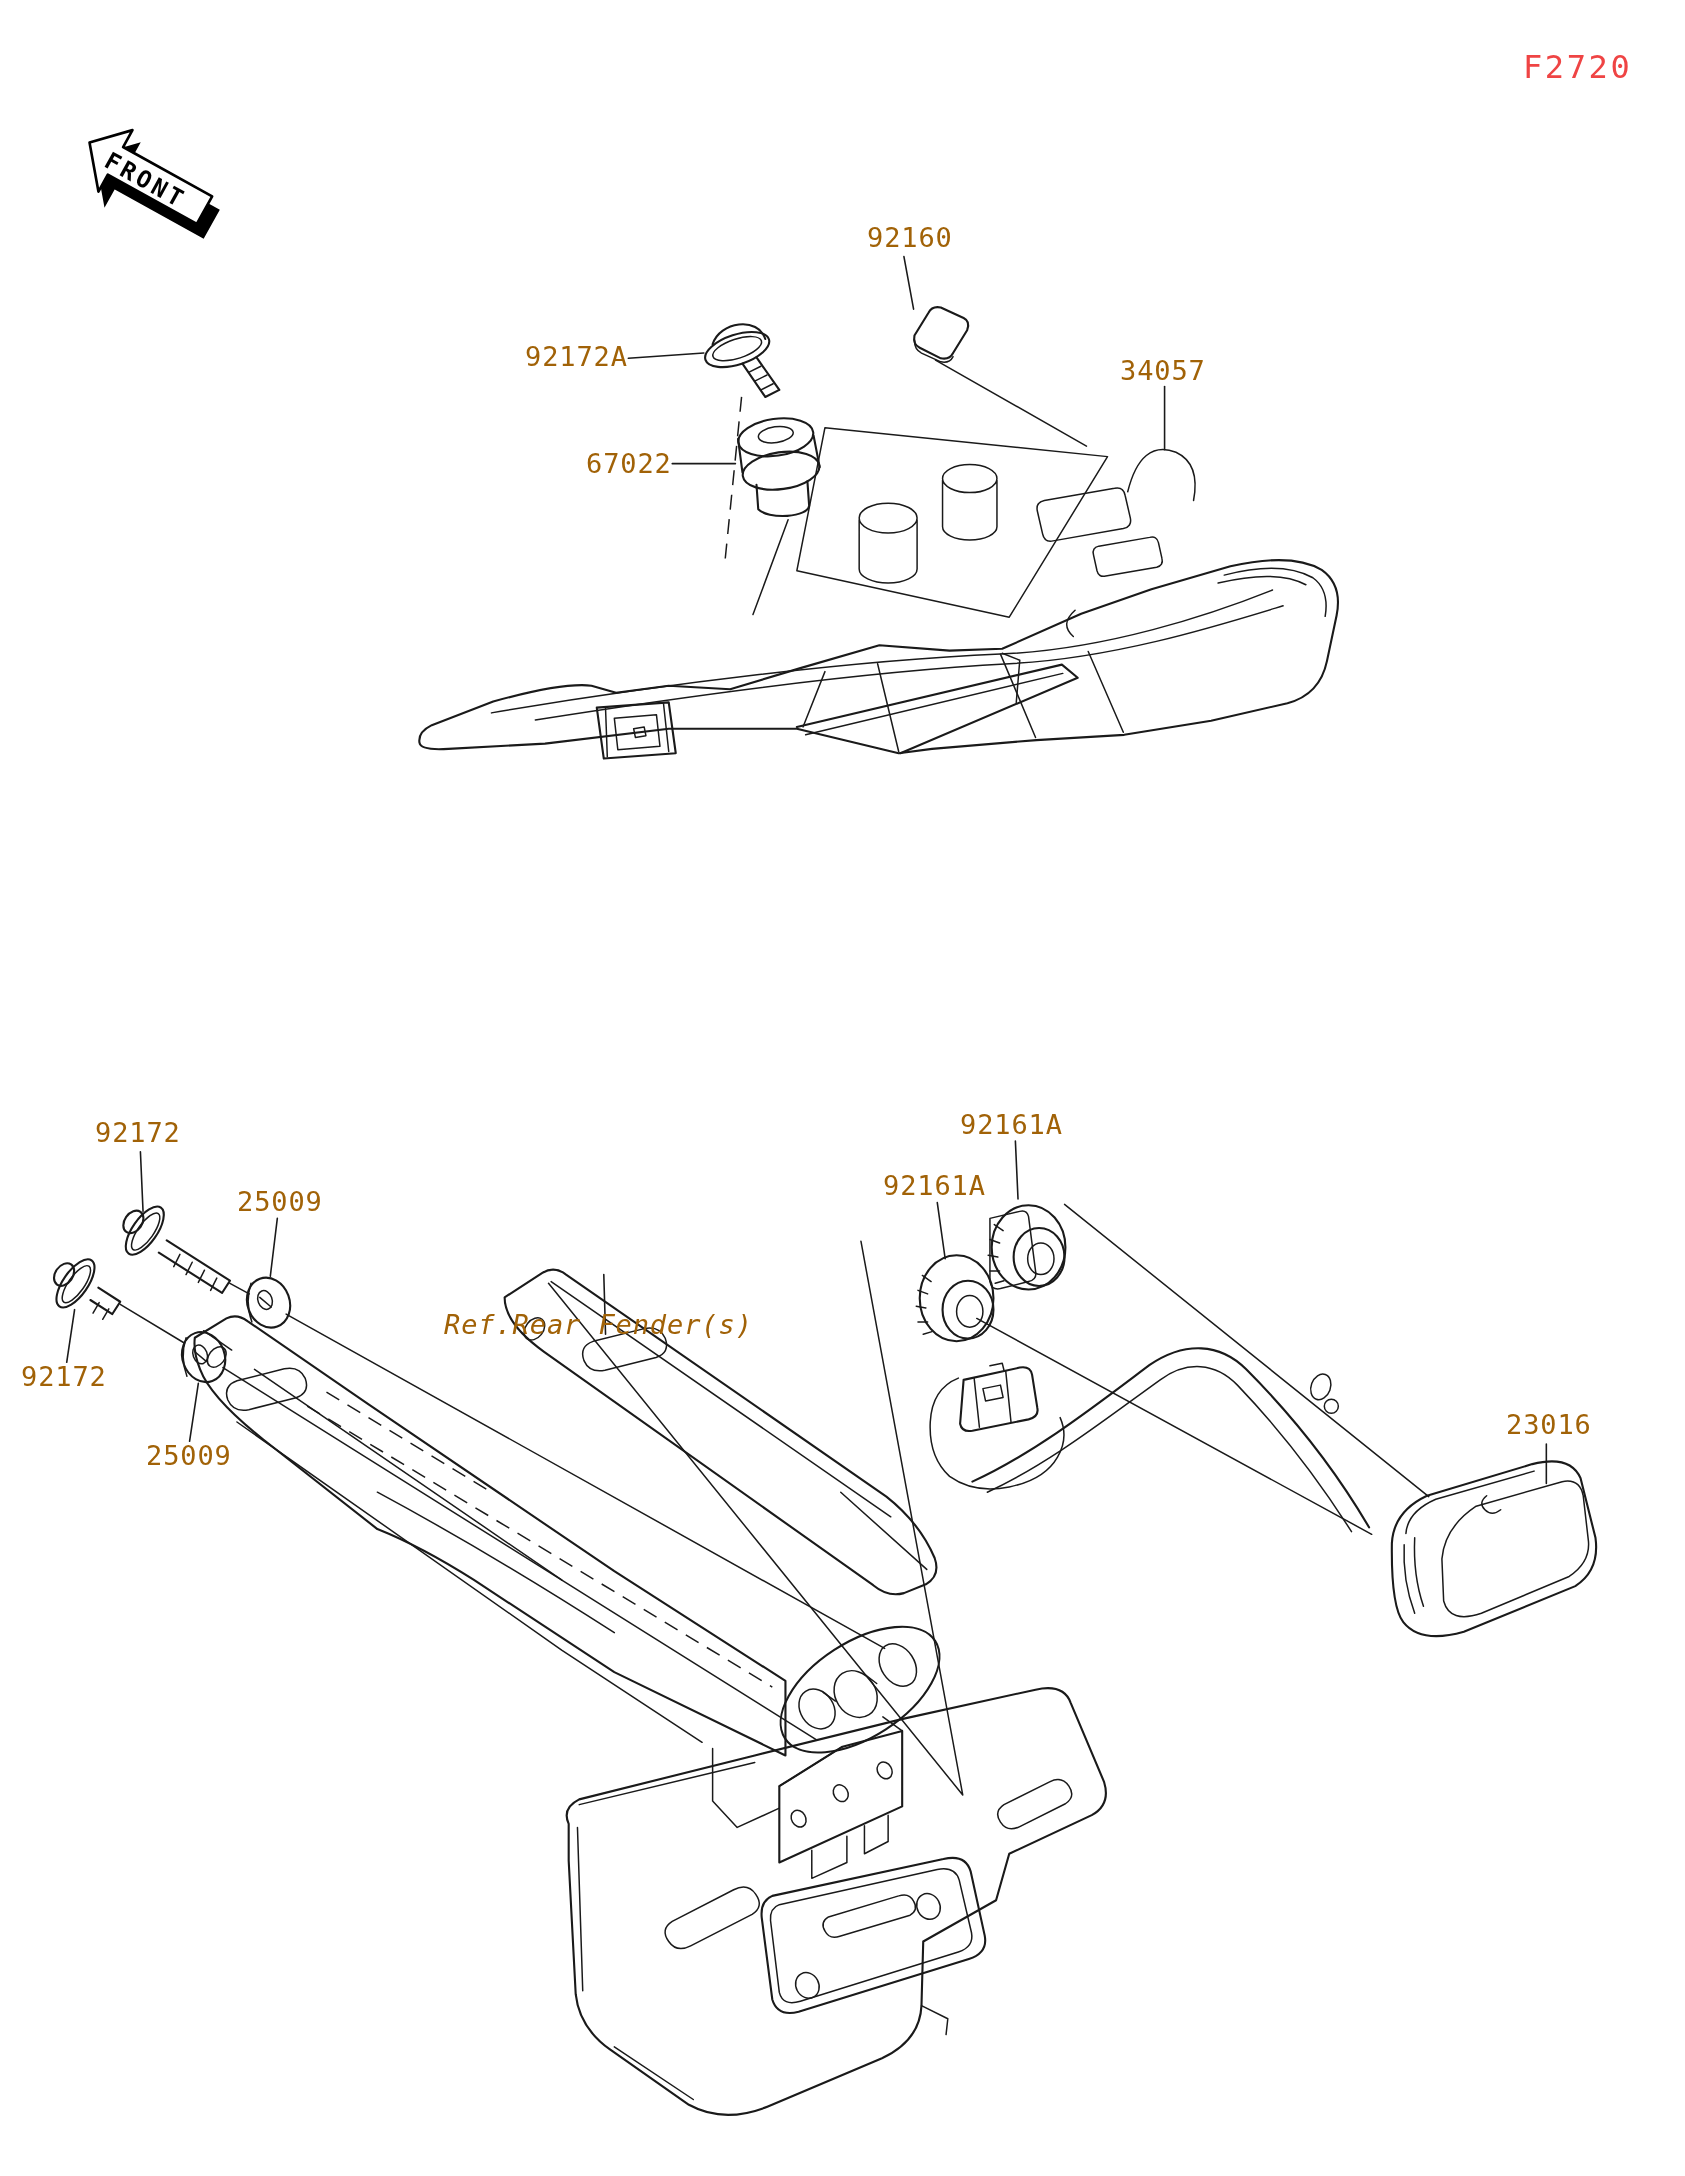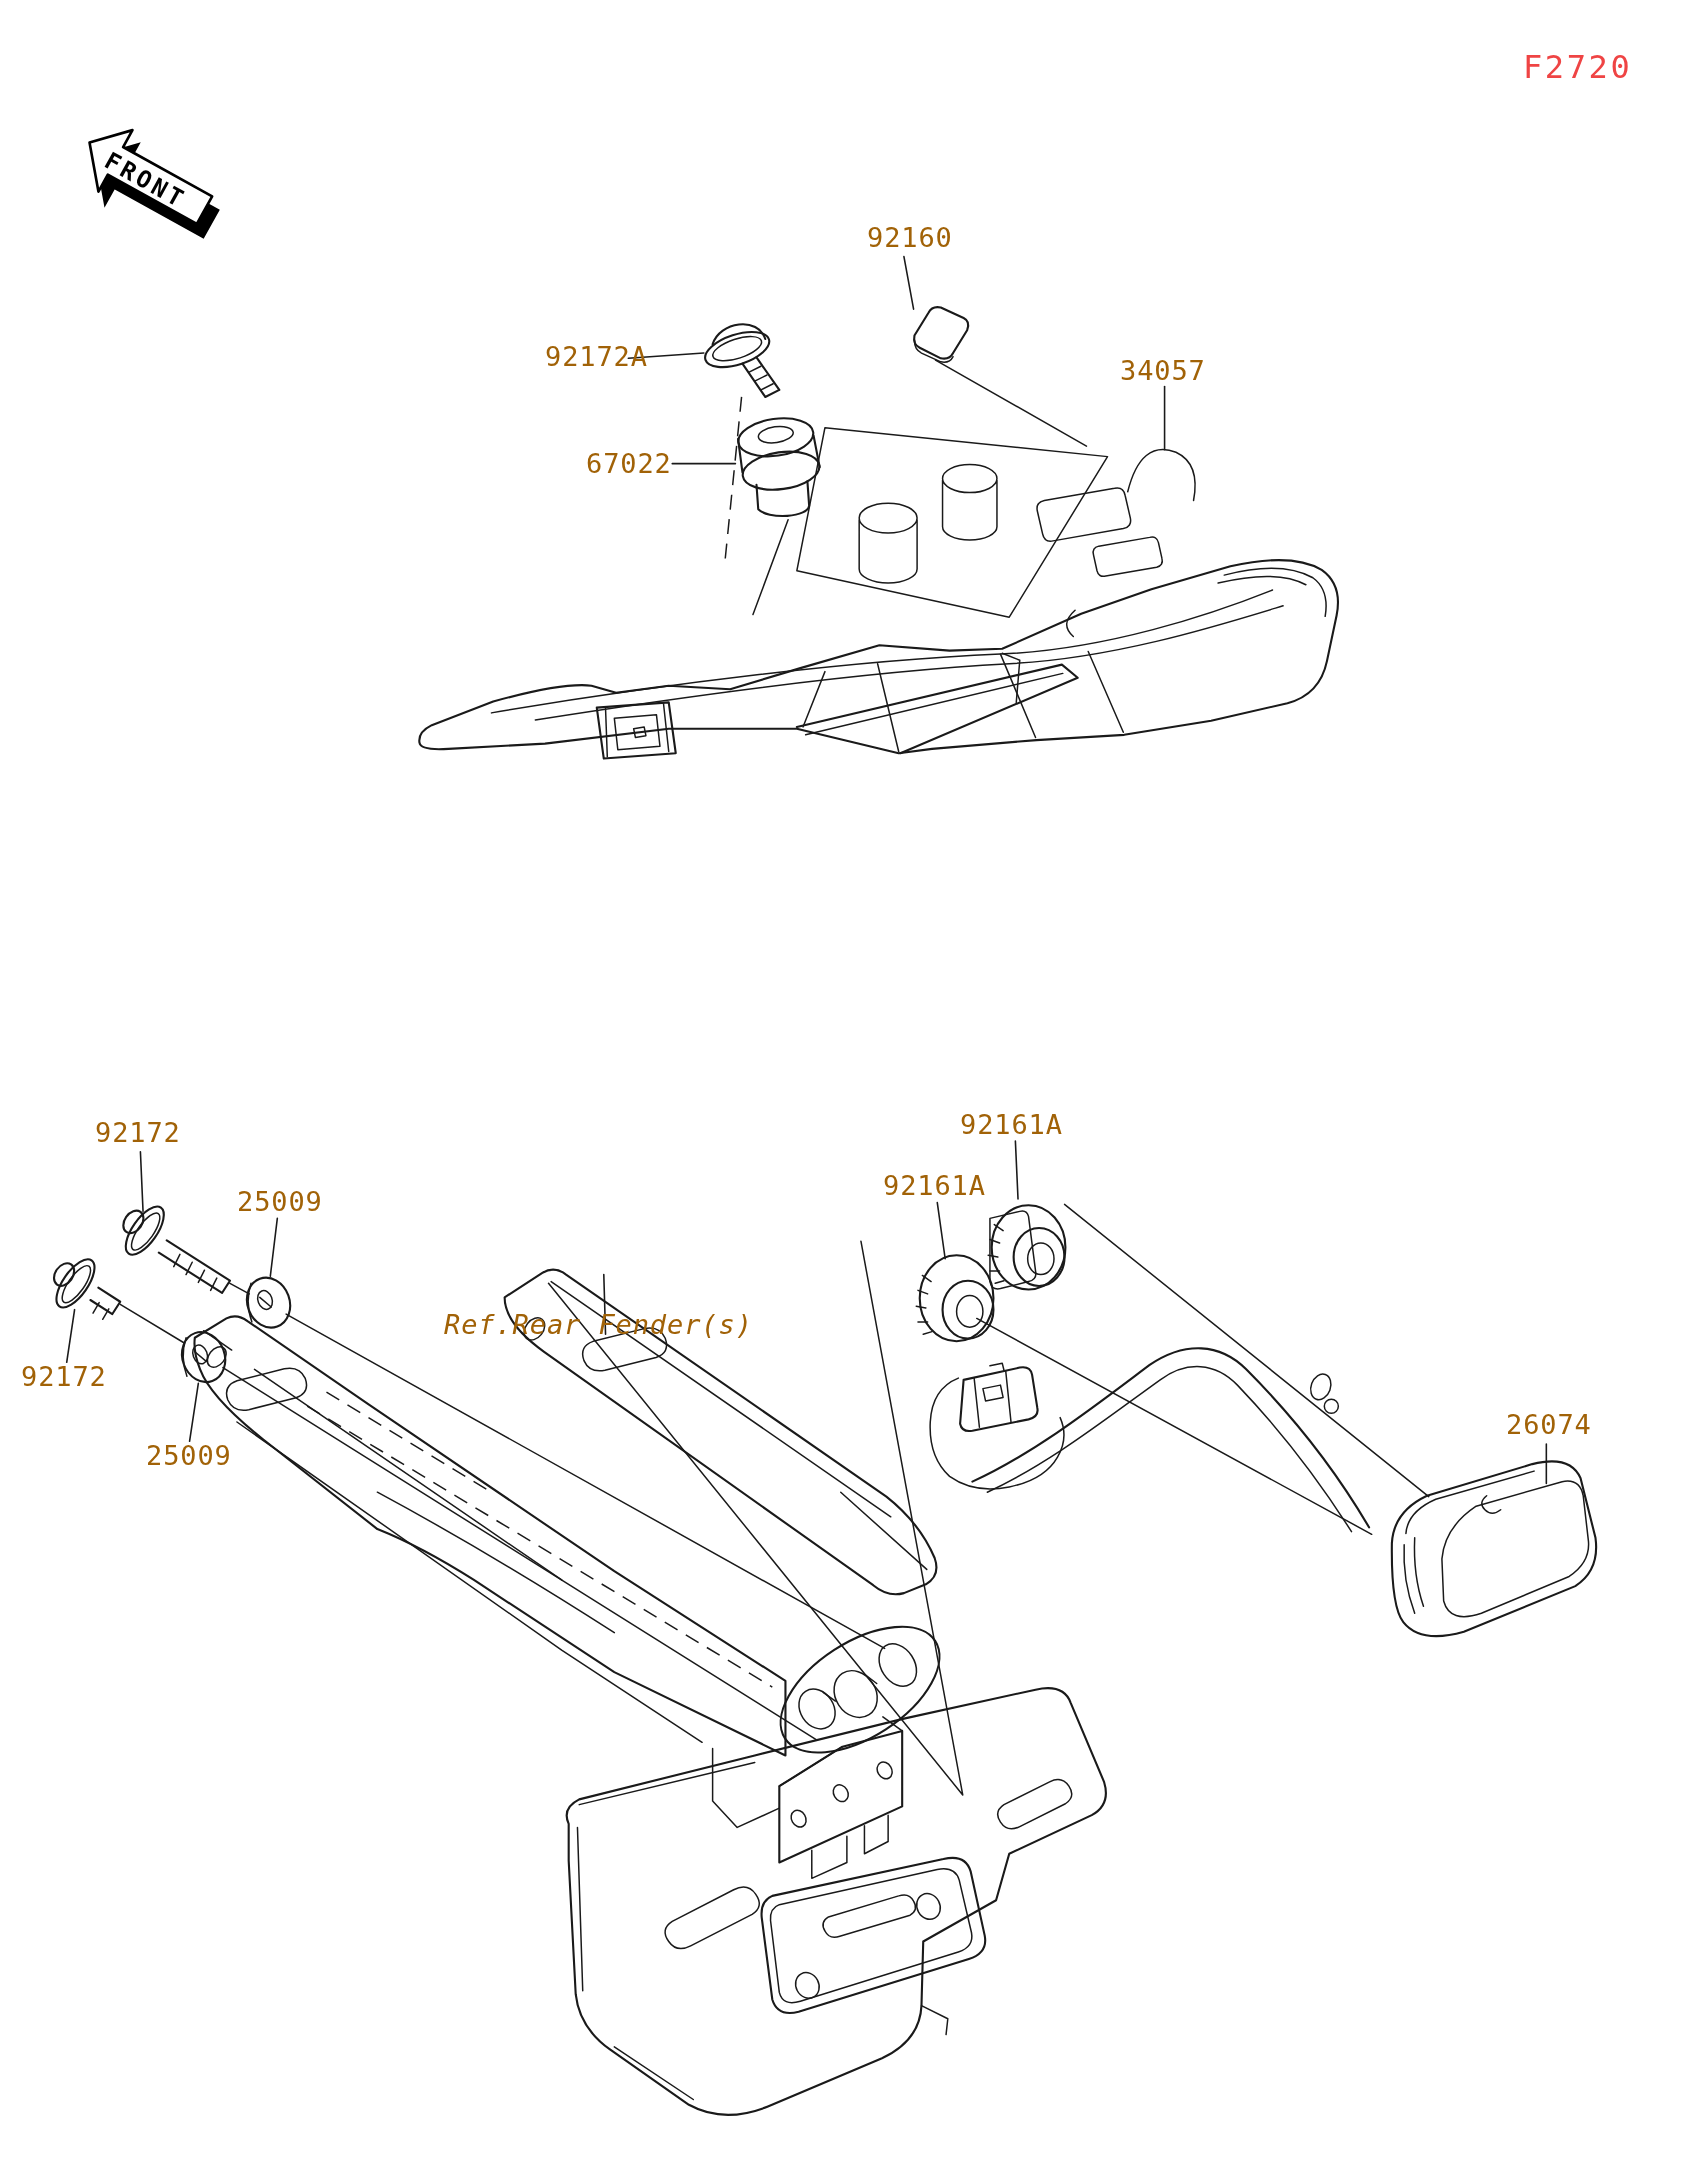--- a/index.html
+++ b/index.html
@@ -207,30 +207,30 @@
       <path class="thin" d="M1643,1776 Q1646,1740 1682,1716 L1780,1688 Q1800,1684 1804,1704 L1810,1756 Q1812,1780 1788,1796 L1688,1838 Q1652,1850 1645,1824 Z"></path>
       <path class="thin" d="M1600,1760 Q1598,1800 1612,1838 M1612,1752 Q1610,1795 1622,1830"></path>
       <path class="thin" d="M1694,1704 q-10,8 -2,16 q8,8 18,0"></path>
       <path class="leader" d="M1762,1645 L1762,1690"></path>
     </g>
 
   </svg>
 
   <div class="fig-code">F2720</div>
 
-  <div class="part-label" style="left:525px;top:342px;margin-left:20px;">92172A</div>
+  <div class="part-label" style="left:525px;top:342px;">92172A</div>
   <div class="part-label" style="left:867px;top:223px;">92160</div>
   <div class="part-label" style="left:586px;top:449px;">67022</div>
   <div class="part-label" style="left:1120px;top:356px;">34057</div>
 
   <div class="part-label" style="left:95px;top:1118px;">92172</div>
   <div class="part-label" style="left:237px;top:1187px;">25009</div>
   <div class="part-label" style="left:21px;top:1362px;">92172</div>
   <div class="part-label" style="left:146px;top:1441px;">25009</div>
 
   <div class="part-label" style="left:444px;top:1310px;font-style:italic;">Ref.Rear Fender(s)</div>
 
   <div class="part-label" style="left:960px;top:1110px;">92161A</div>
   <div class="part-label" style="left:883px;top:1171px;">92161A</div>
-  <div class="part-label" style="left:1506px;top:1410px;">26074</div>
+  <div class="part-label" style="left:1506px;top:1410px;">23016</div>
 
 </div>
 
 
 </body></html>

